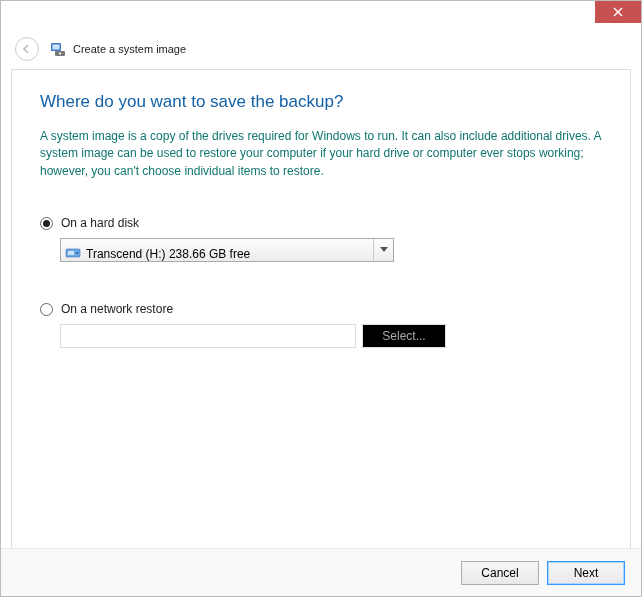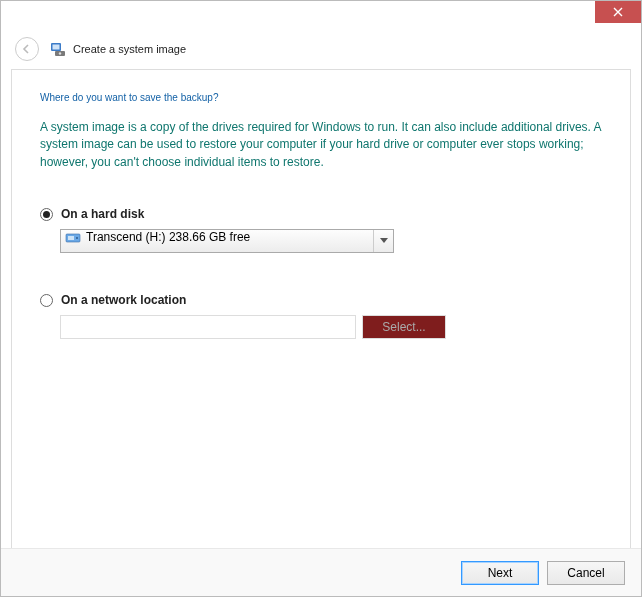--- a/index.html
+++ b/index.html
@@ -64,36 +64,35 @@
   }
   .content-frame {
     margin: 0 10px;
     border: 1px solid #ddd;
     height: 497px;
     padding: 22px 28px 10px 28px;
     background: #fff;
   }
   .heading {
     color: #1361a6;
-    font-size: 10px;
+    font-size: 17px;
     margin-bottom: 16px;
   }
   .desc {
     color: #0f766e;
     font-size: 12px;
     line-height: 1.45;
     margin-bottom: 36px;
   }
   .option-group { margin-bottom: 40px; }
   .option-group:last-of-type { margin-bottom: 10px; }
   .radio-row {
     display: flex;
     align-items: center;
     margin-bottom: 8px;
-    font-weight: bold;
   }
   .radio {
     width: 13px;
     height: 13px;
     border: 1px solid #666;
     border-radius: 50%;
     margin-right: 8px;
     display: flex;
     align-items: center;
     justify-content: center;
@@ -108,21 +107,21 @@
   }
   .radio-label { font-size: 12px; color: #222; }
   .indent {
     margin-left: 20px;
     display: flex;
     align-items: center;
     gap: 6px;
   }
   .combo {
     display: flex;
-    align-items: flex-start;
+    align-items: flex-end;
     border: 1px solid #aaa;
     height: 24px;
     width: 334px;
     background: linear-gradient(#fdfdfd, #ececec);
     position: relative;
     font-size: 12px;
     padding-left: 4px;
   }
   .combo.disabled {
     border-color: #d4d4d4;
@@ -147,21 +146,21 @@
   .textbox {
     border: 1px solid #ddd;
     height: 24px;
     width: 296px;
     background: #fff;
   }
   .select-btn {
     border: 1px solid #ddd;
     height: 24px;
     width: 84px;
-    background: #7f1d1d;
+    background: #000000;
     color: #aaa;
     font-size: 12px;
     display: flex;
     align-items: center;
     justify-content: center;
   }
   .footer {
     position: absolute;
     bottom: 0;
     left: 0;
@@ -244,25 +243,25 @@
             </svg>
         </div>
       </div>
     </div>
   </div>
 
 
   <div class="option-group">
     <div class="radio-row">
       <div class="radio"></div>
-      <div class="radio-label">On a network location</div>
+      <div class="radio-label">On a network restore</div>
     </div>
     <div class="indent">
       <div class="textbox"></div>
       <div class="select-btn">Select...</div>
     </div>
   </div>
 </div>
 
 <div class="footer">
+  <div class="btn">Cancel</div>
   <div class="btn primary">Next</div>
-  <div class="btn">Cancel</div>
 </div>
 
 </body></html>

